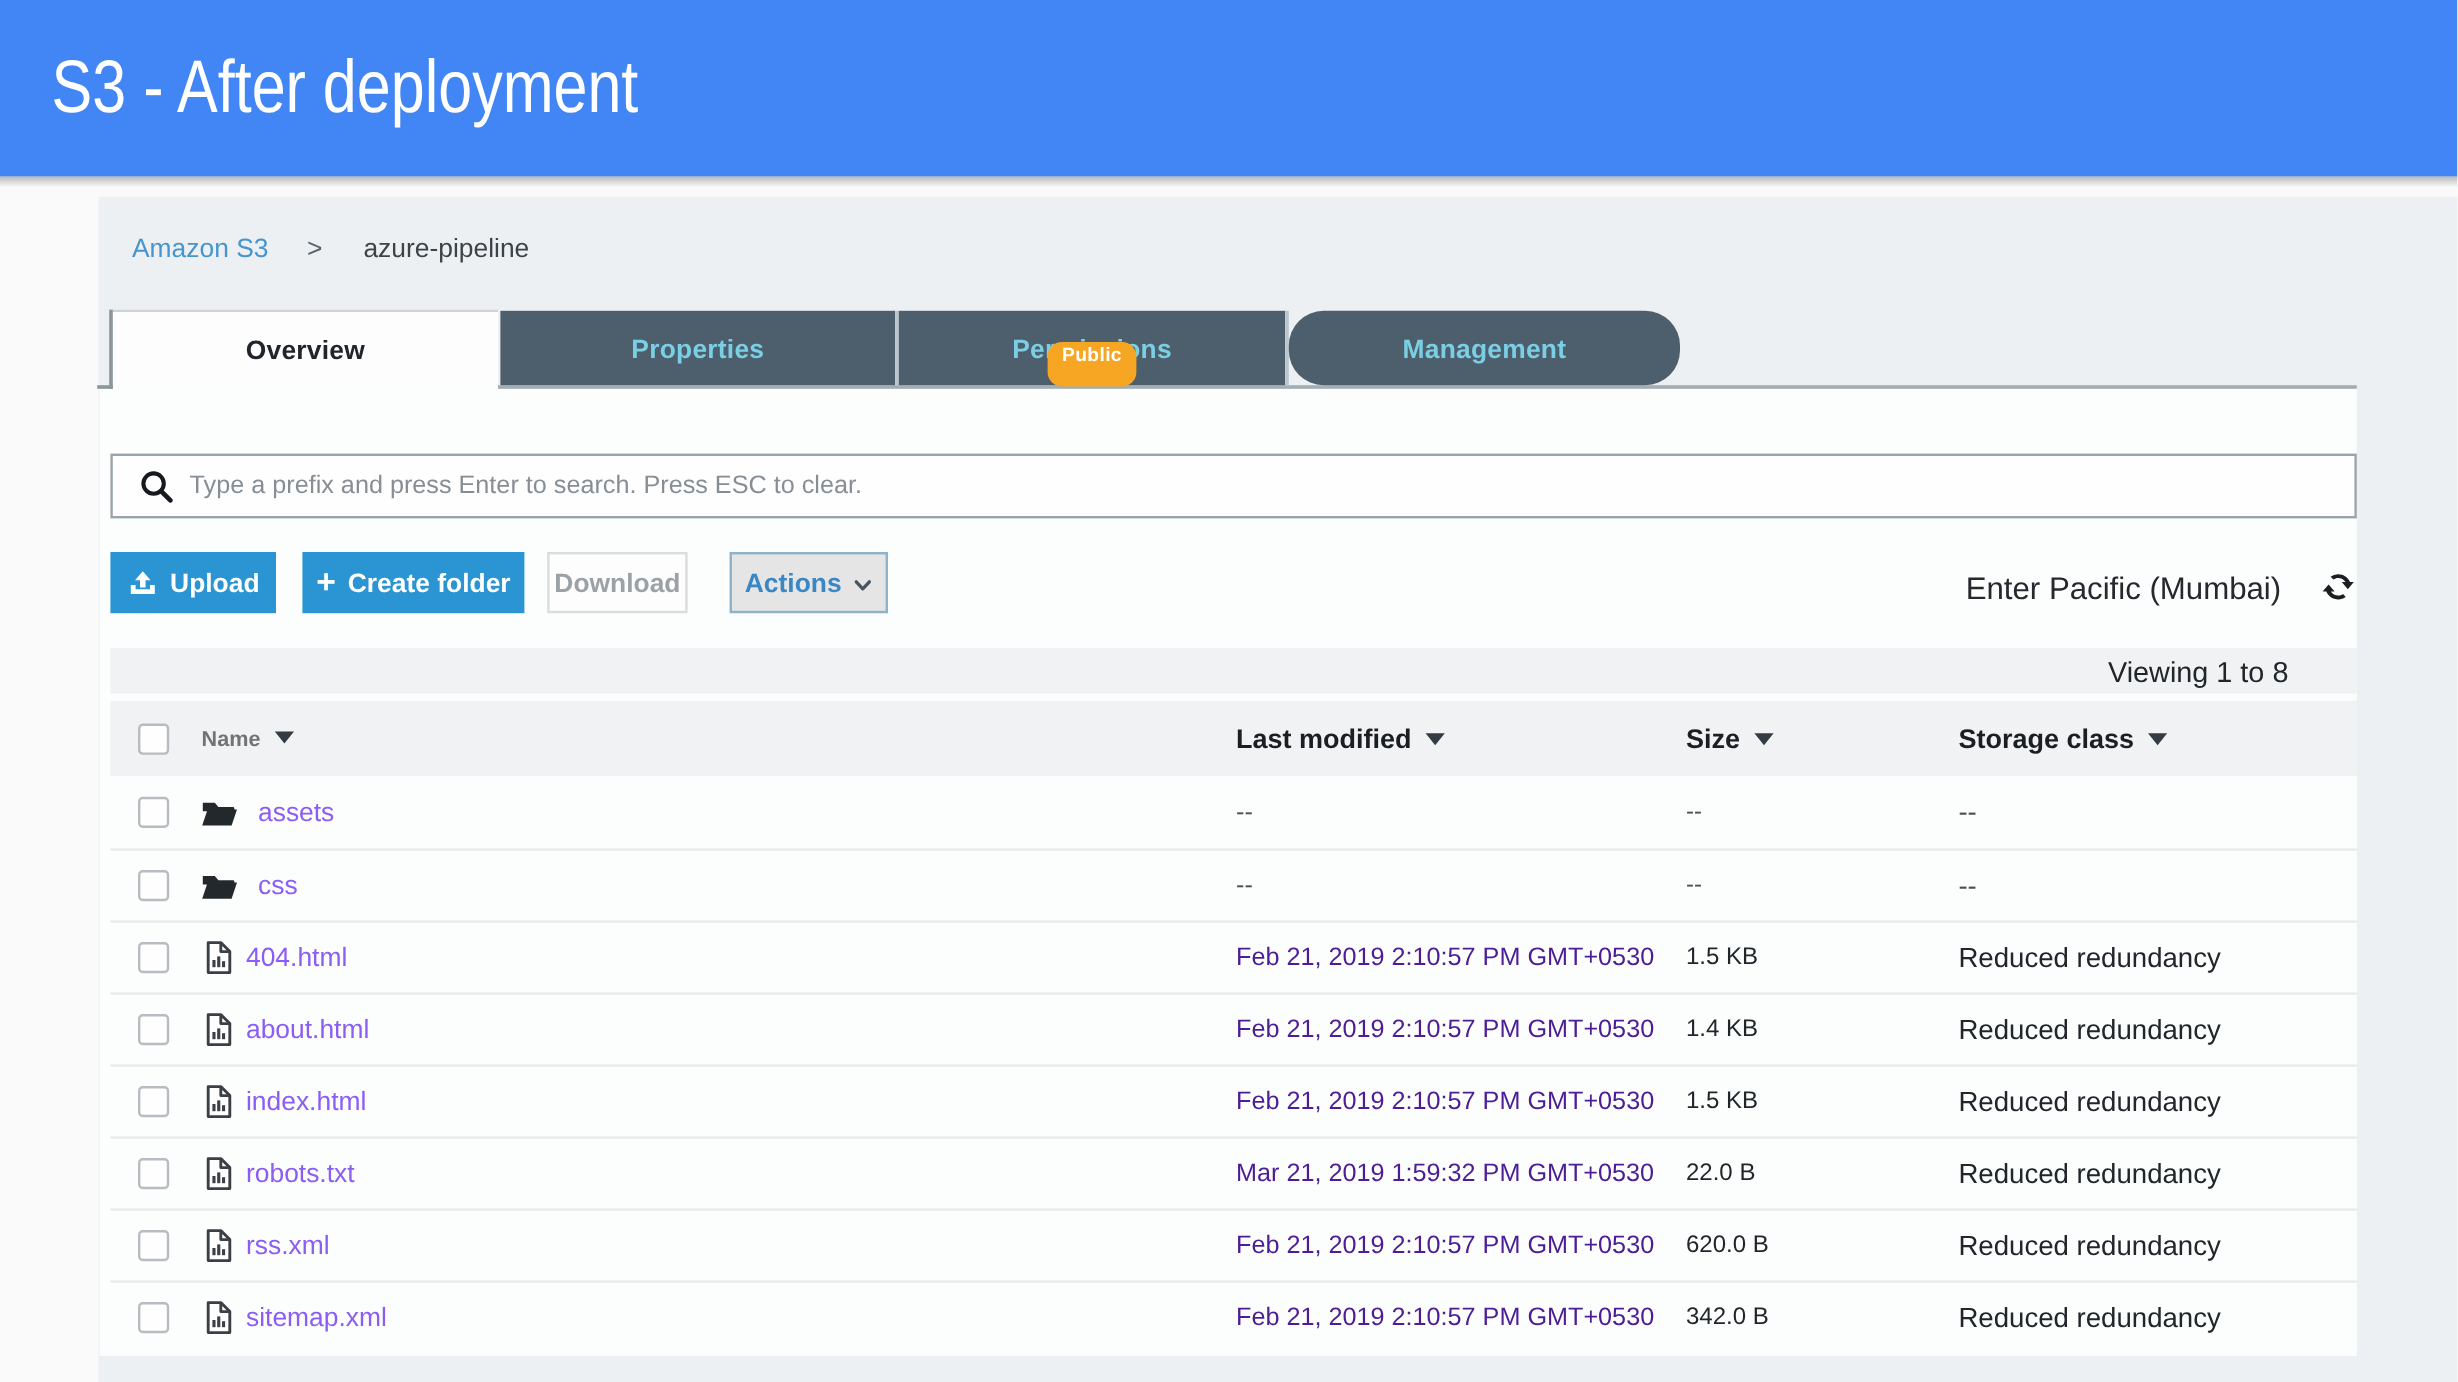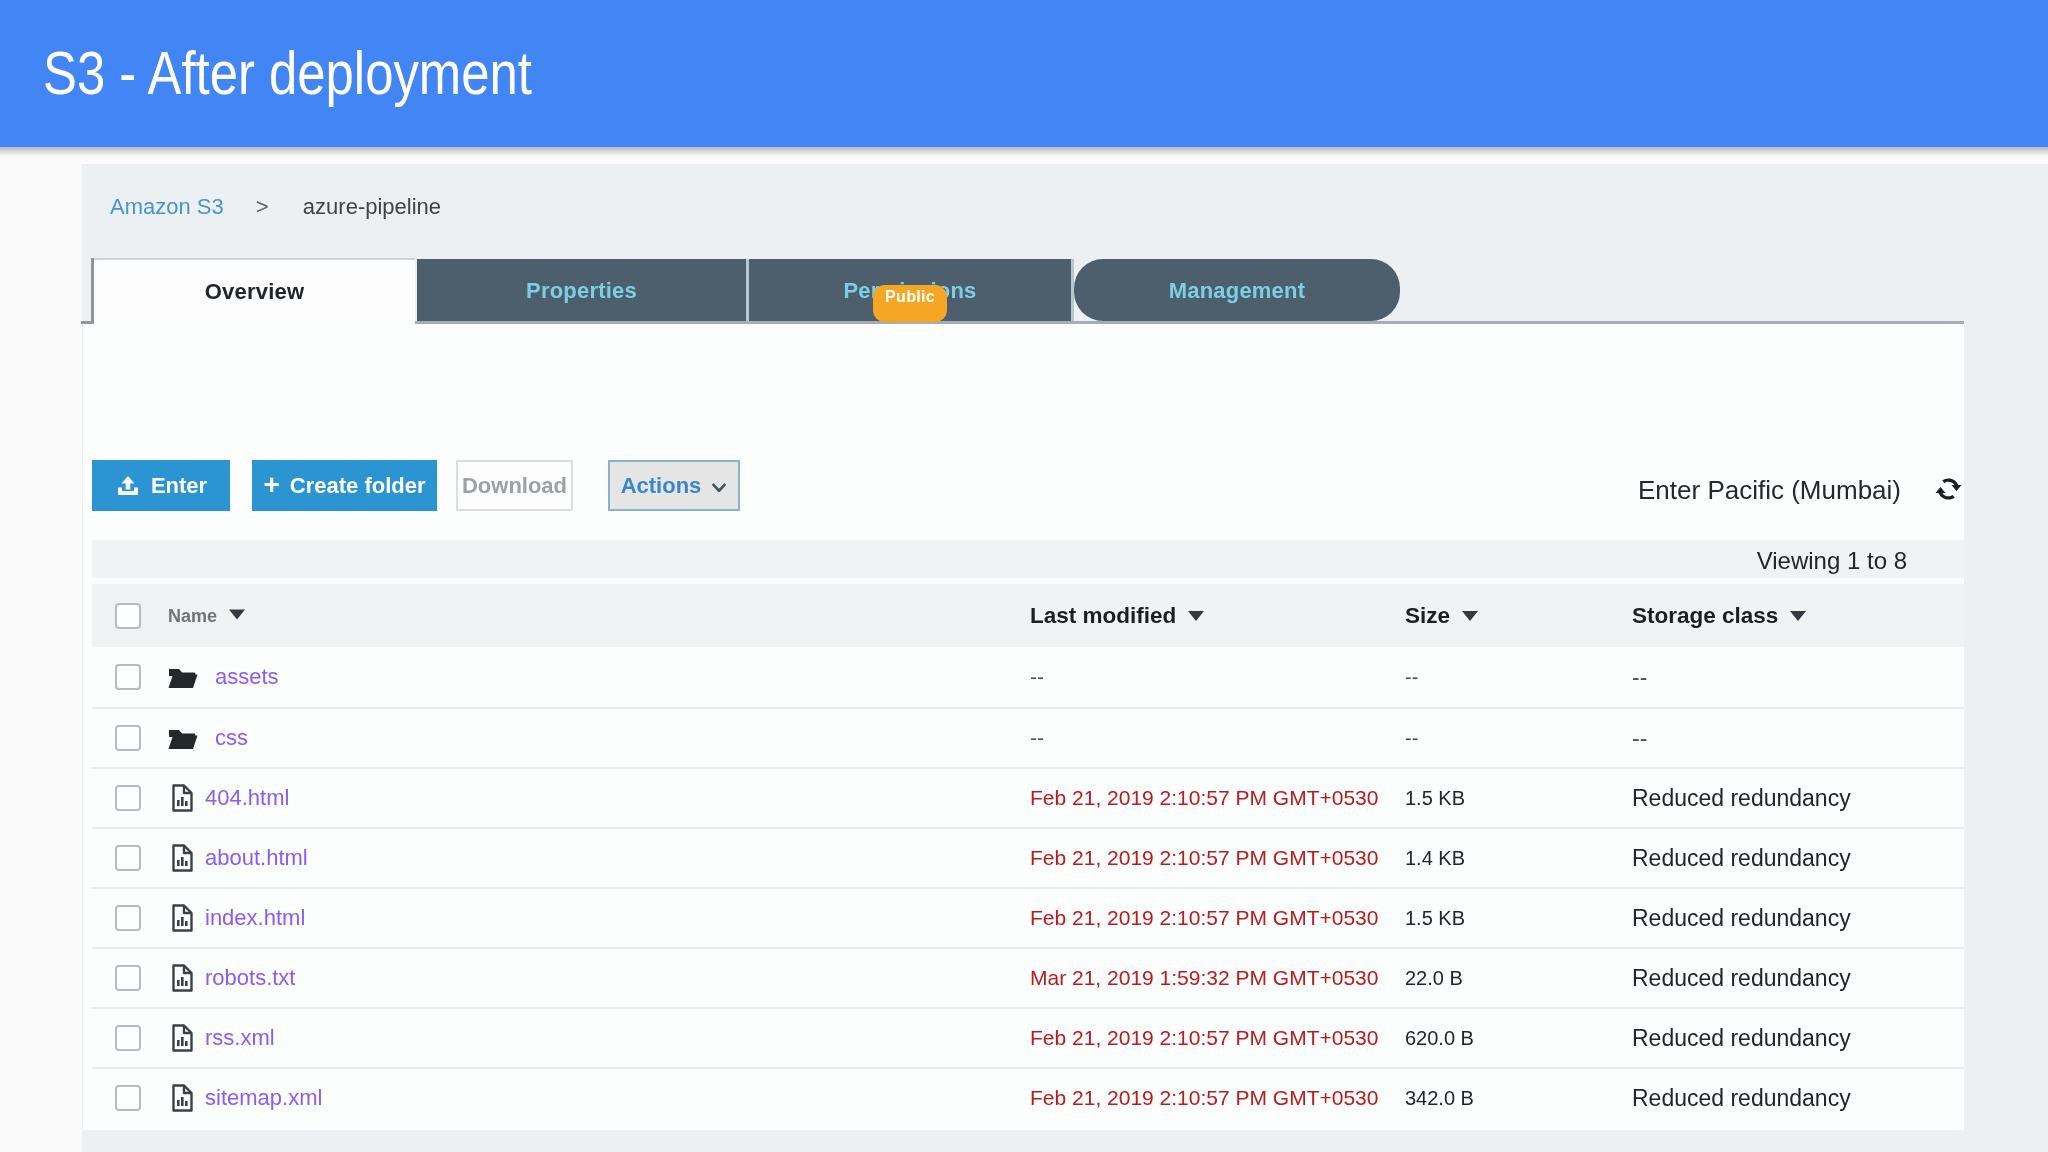--- a/index.html
+++ b/index.html
@@ -64,21 +64,21 @@
   .viewing-bar { position:absolute; left:92px; top:540px; width:1872px; height:38px; background:#f0f2f3; }
   .viewing-text { position:absolute; right:57px; top:7px; font-size:24px; color:#21262b; }
 
   .thead { position:absolute; left:92px; top:584px; width:1872px; height:63px; background:#f0f2f3; }
   .row { position:absolute; left:92px; width:1872px; height:60px; background:#fcfdfd; }
   .row.sep { border-top:2px solid #e8eaeb; }
 
   .cb { position:absolute; left:23px; top:50%; margin-top:-13px; width:26px; height:26px; background:#fefefe;
         border:2px solid #b6bcc0; border-radius:4px; }
   .col-name-hdr { position:absolute; left:76px; top:50%; transform:translateY(-50%); font-weight:bold; font-size:18px; color:#737373; }
-  .col-lm   { position:absolute; left:938px;  top:50%; transform:translateY(-50%); font-size:21px; color:#b91c1c; white-space:nowrap; }
+  .col-lm   { position:absolute; left:938px;  top:50%; transform:translateY(-50%); font-size:21px; color:#4c1d95; white-space:nowrap; }
   .col-size { position:absolute; left:1313px; top:50%; transform:translateY(-50%); font-size:20px; color:#21262b; white-space:nowrap; }
   .col-sc   { position:absolute; left:1540px; top:50%; transform:translateY(-50%); font-size:23px; color:#21262b; white-space:nowrap; }
   .thead .col-lm, .thead .col-size, .thead .col-sc { font-weight:bold; color:#1b1f24; font-size:22.5px; }
   .sort-caret { display:inline-block; width:0; height:0; border-left:8px solid transparent; border-right:8px solid transparent;
       border-top:10px solid #343b42; margin-left:12px; position:relative; top:-2px; }
   .row-icon { position:absolute; left:76px; top:50%; transform:translateY(-50%); width:30px; height:28px; }
   .row-name { position:absolute; left:113px; top:50%; transform:translateY(-50%); font-size:22px; font-weight:normal; color:#8b5cf6; white-space:nowrap; }
   .dash { color:#4b5257; }
 </style>
 </head>
@@ -145,27 +145,33 @@
   <div class="tab-sep" style="left:746px;"></div>
   <div class="tab-dark" style="left:749px; width:322px;">
     <span class="tab-label">Permissions</span>
     <span class="tab-badge">Public</span>
   </div>
   <div class="tab-sep" style="left:1071px;"></div>
   <div class="tab-dark" style="left:1074px; width:326px;border-radius:29px;">
     <span class="tab-label">Management</span>
   </div>
 
+  <div class="searchbox">
+    <svg class="search-icon" viewBox="0 0 28 28">
+        <use href="#i-search"></use>
+      </svg>
+    <input class="search-placeholder" type="text" placeholder="Type a prefix and press Enter to search. Press ESC to clear." style="">
+  </div>
 
   <div class="btn btn-upload">
     <div class="btn-inner">
       <svg width="26" height="23" viewBox="0 0 26 23">
           <use href="#i-upload"></use>
         </svg>
-      <span>Enter</span>
+      <span>Upload</span>
     </div>
   </div>
   <div class="btn btn-create">
     <div class="btn-inner">
       <span class="plus-icon">+</span>
       <span>Create folder</span>
     </div>
   </div>
   <div class="btn btn-download">
     <div class="btn-inner">

